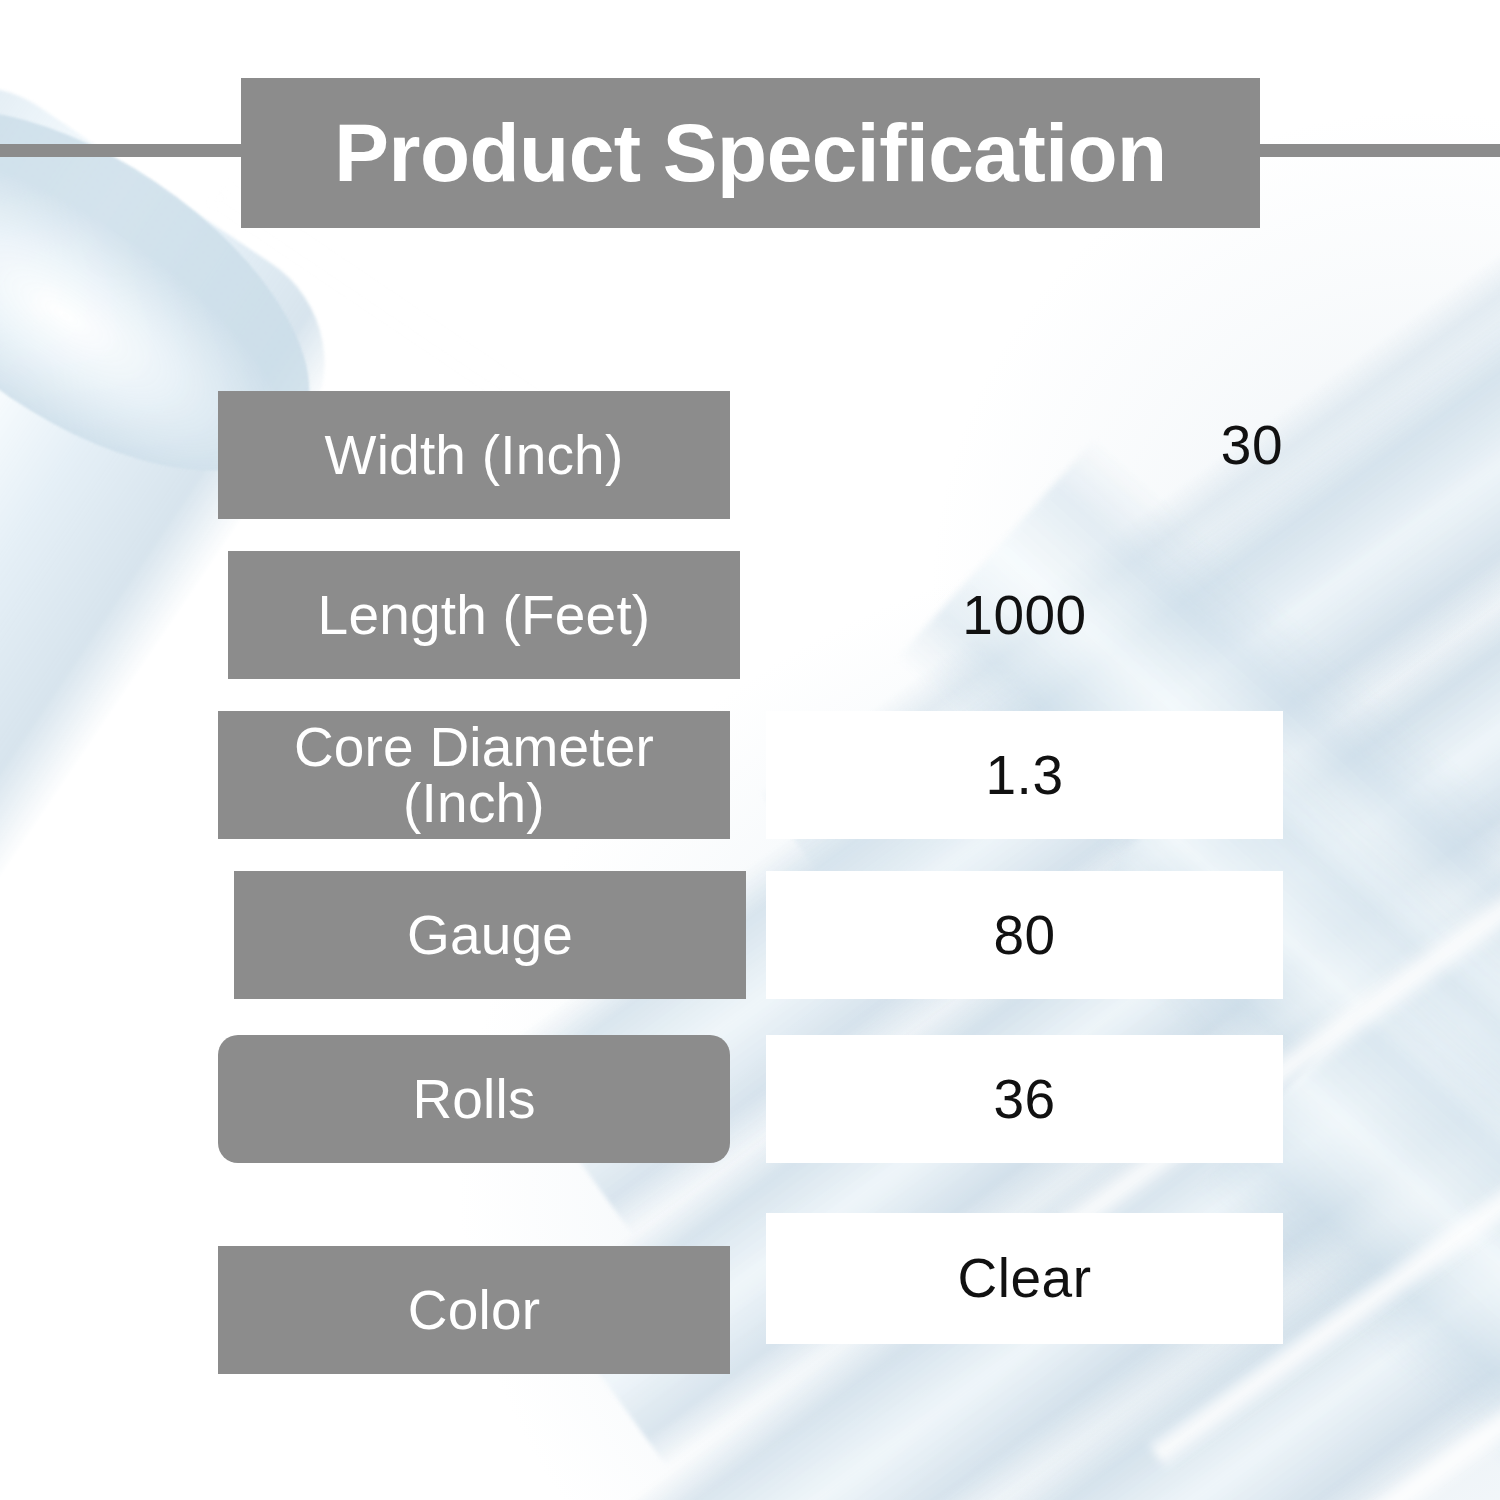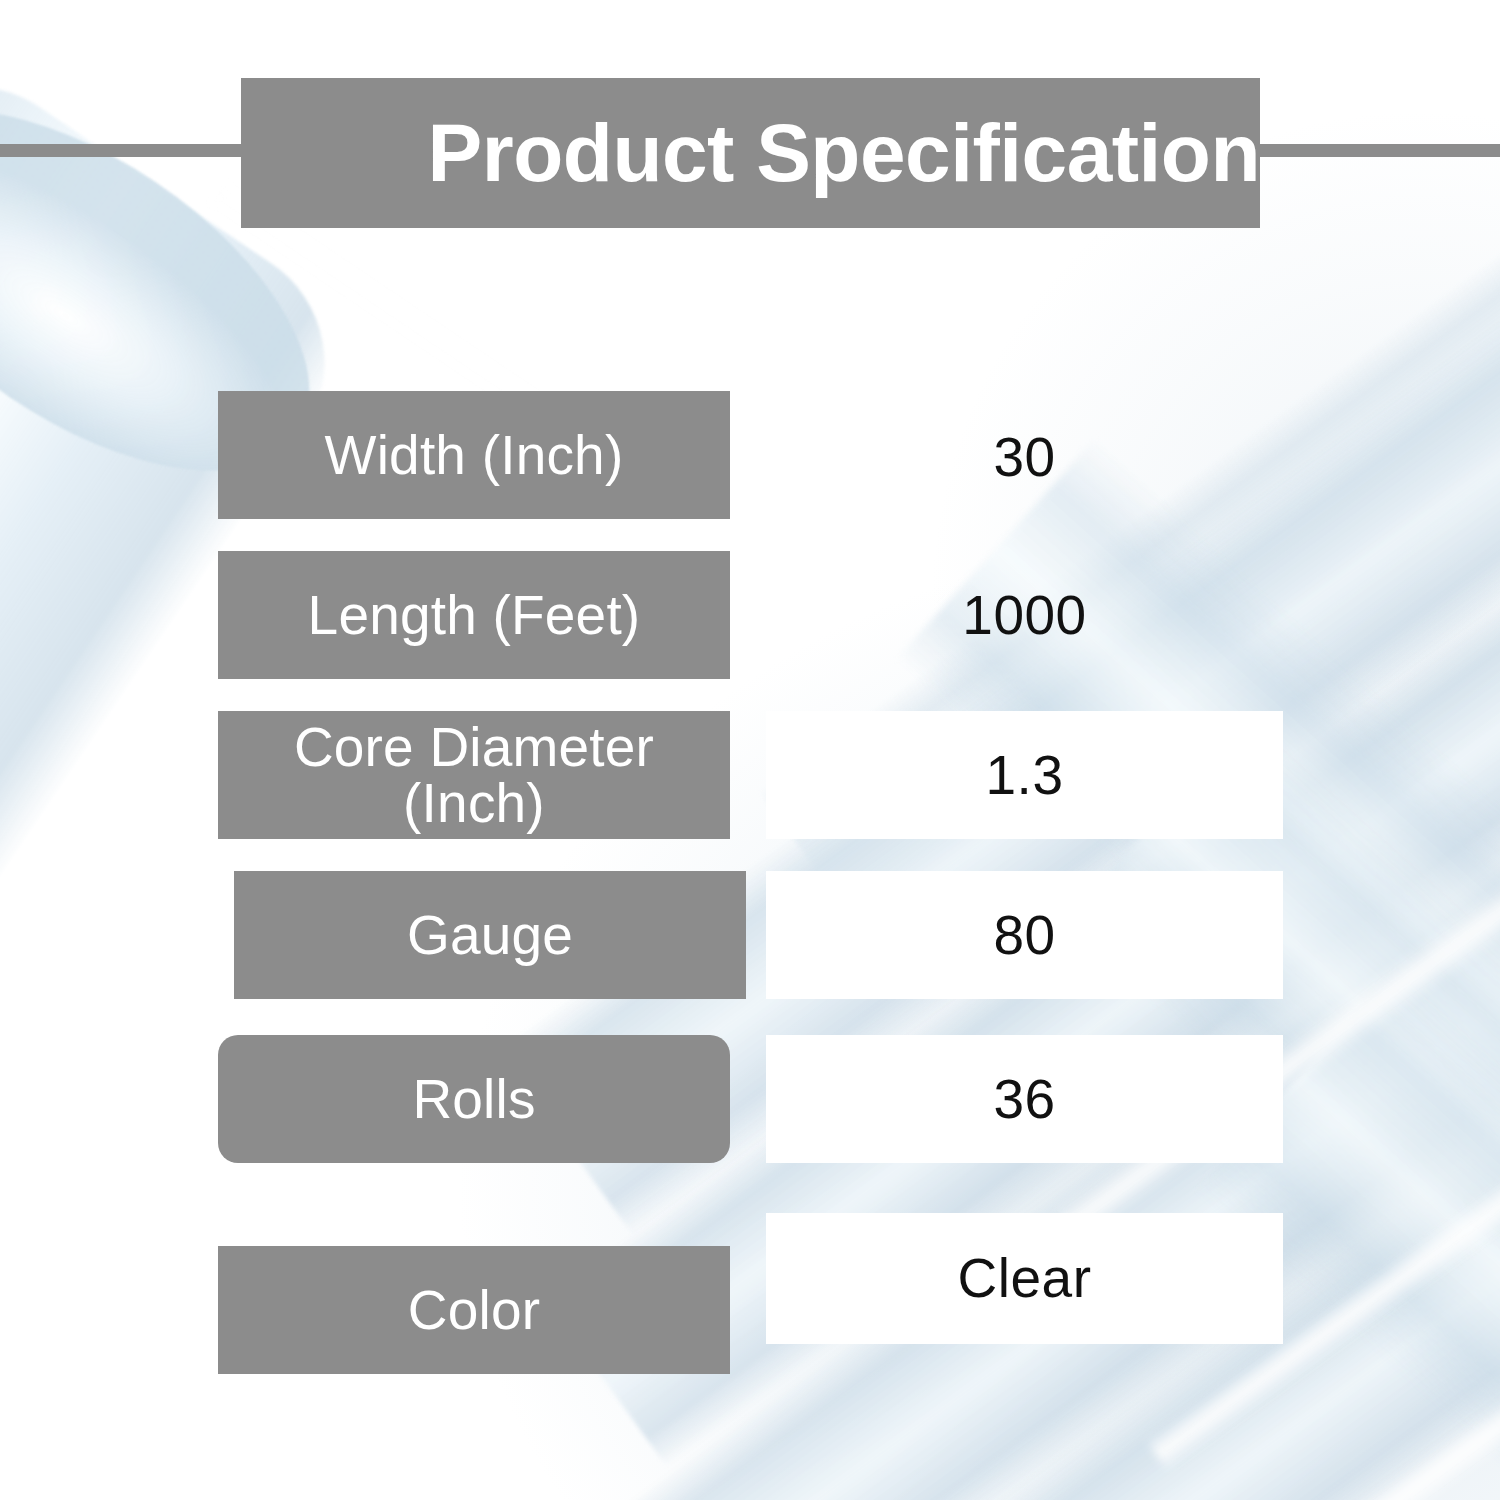--- a/index.html
+++ b/index.html
@@ -92,21 +92,21 @@
   .s3{left:1180px;top:1415px;width:620px;height:38px;transform:rotate(-36deg);}
   .s4{left:170px;top:330px;width:560px;height:38px;transform:rotate(34deg);opacity:.85;}
 
   
   .rule{
     position:absolute;left:0;width:1500px;height:13px;
     background:#8c8c8c;
   }
   .title-bar{
     position:absolute;
-    display:flex;align-items:center;justify-content:flex-end;
+    display:flex;align-items:center;justify-content:center;
     background:#8c8c8c;
   }
   .title-text{
     color:#ffffff;
     font-size:82px;
     font-weight:bold;
     letter-spacing:-0.5px;
     line-height:1;
     white-space:nowrap;
   }
@@ -168,27 +168,27 @@
   <div class="title-bar" style="left:241px;top:78px;width:1019px;height:150px;">
     <span class="title-text">Product Specification</span>
   </div>
 
   <div class="spec" style="left:0;top:0;width:1248px;height:1500px;">
 
     <div class="row">
       <div class="label-box" style="left:218px;top:391px;width:512px;height:128px;">
         <span class="label-text">Width (Inch)</span>
       </div>
-      <div class="value-box" style="left:766px;top:393px;width:517px;height:128px;">
+      <div class="value-box" style="left:766px;top:381px;width:517px;height:128px;justify-content:flex-end;">
         <span class="value-text">30</span>
       </div>
     </div>
 
     <div class="row">
-      <div class="label-box" style="left:218px;top:551px;width:512px;height:128px;text-align:center;">
+      <div class="label-box" style="left:228px;top:551px;width:512px;height:128px;text-align:center;">
         <span class="label-text">Length (Feet)</span>
       </div>
       <div class="value-box" style="left:766px;top:551px;width:517px;height:128px;">
         <span class="value-text">1000</span>
       </div>
     </div>
 
     <div class="row">
       <div class="label-box" style="left:218px;top:711px;width:512px;height:128px;">
         <span class="label-text" style="max-width:430px;">Core Diameter (Inch)</span>

